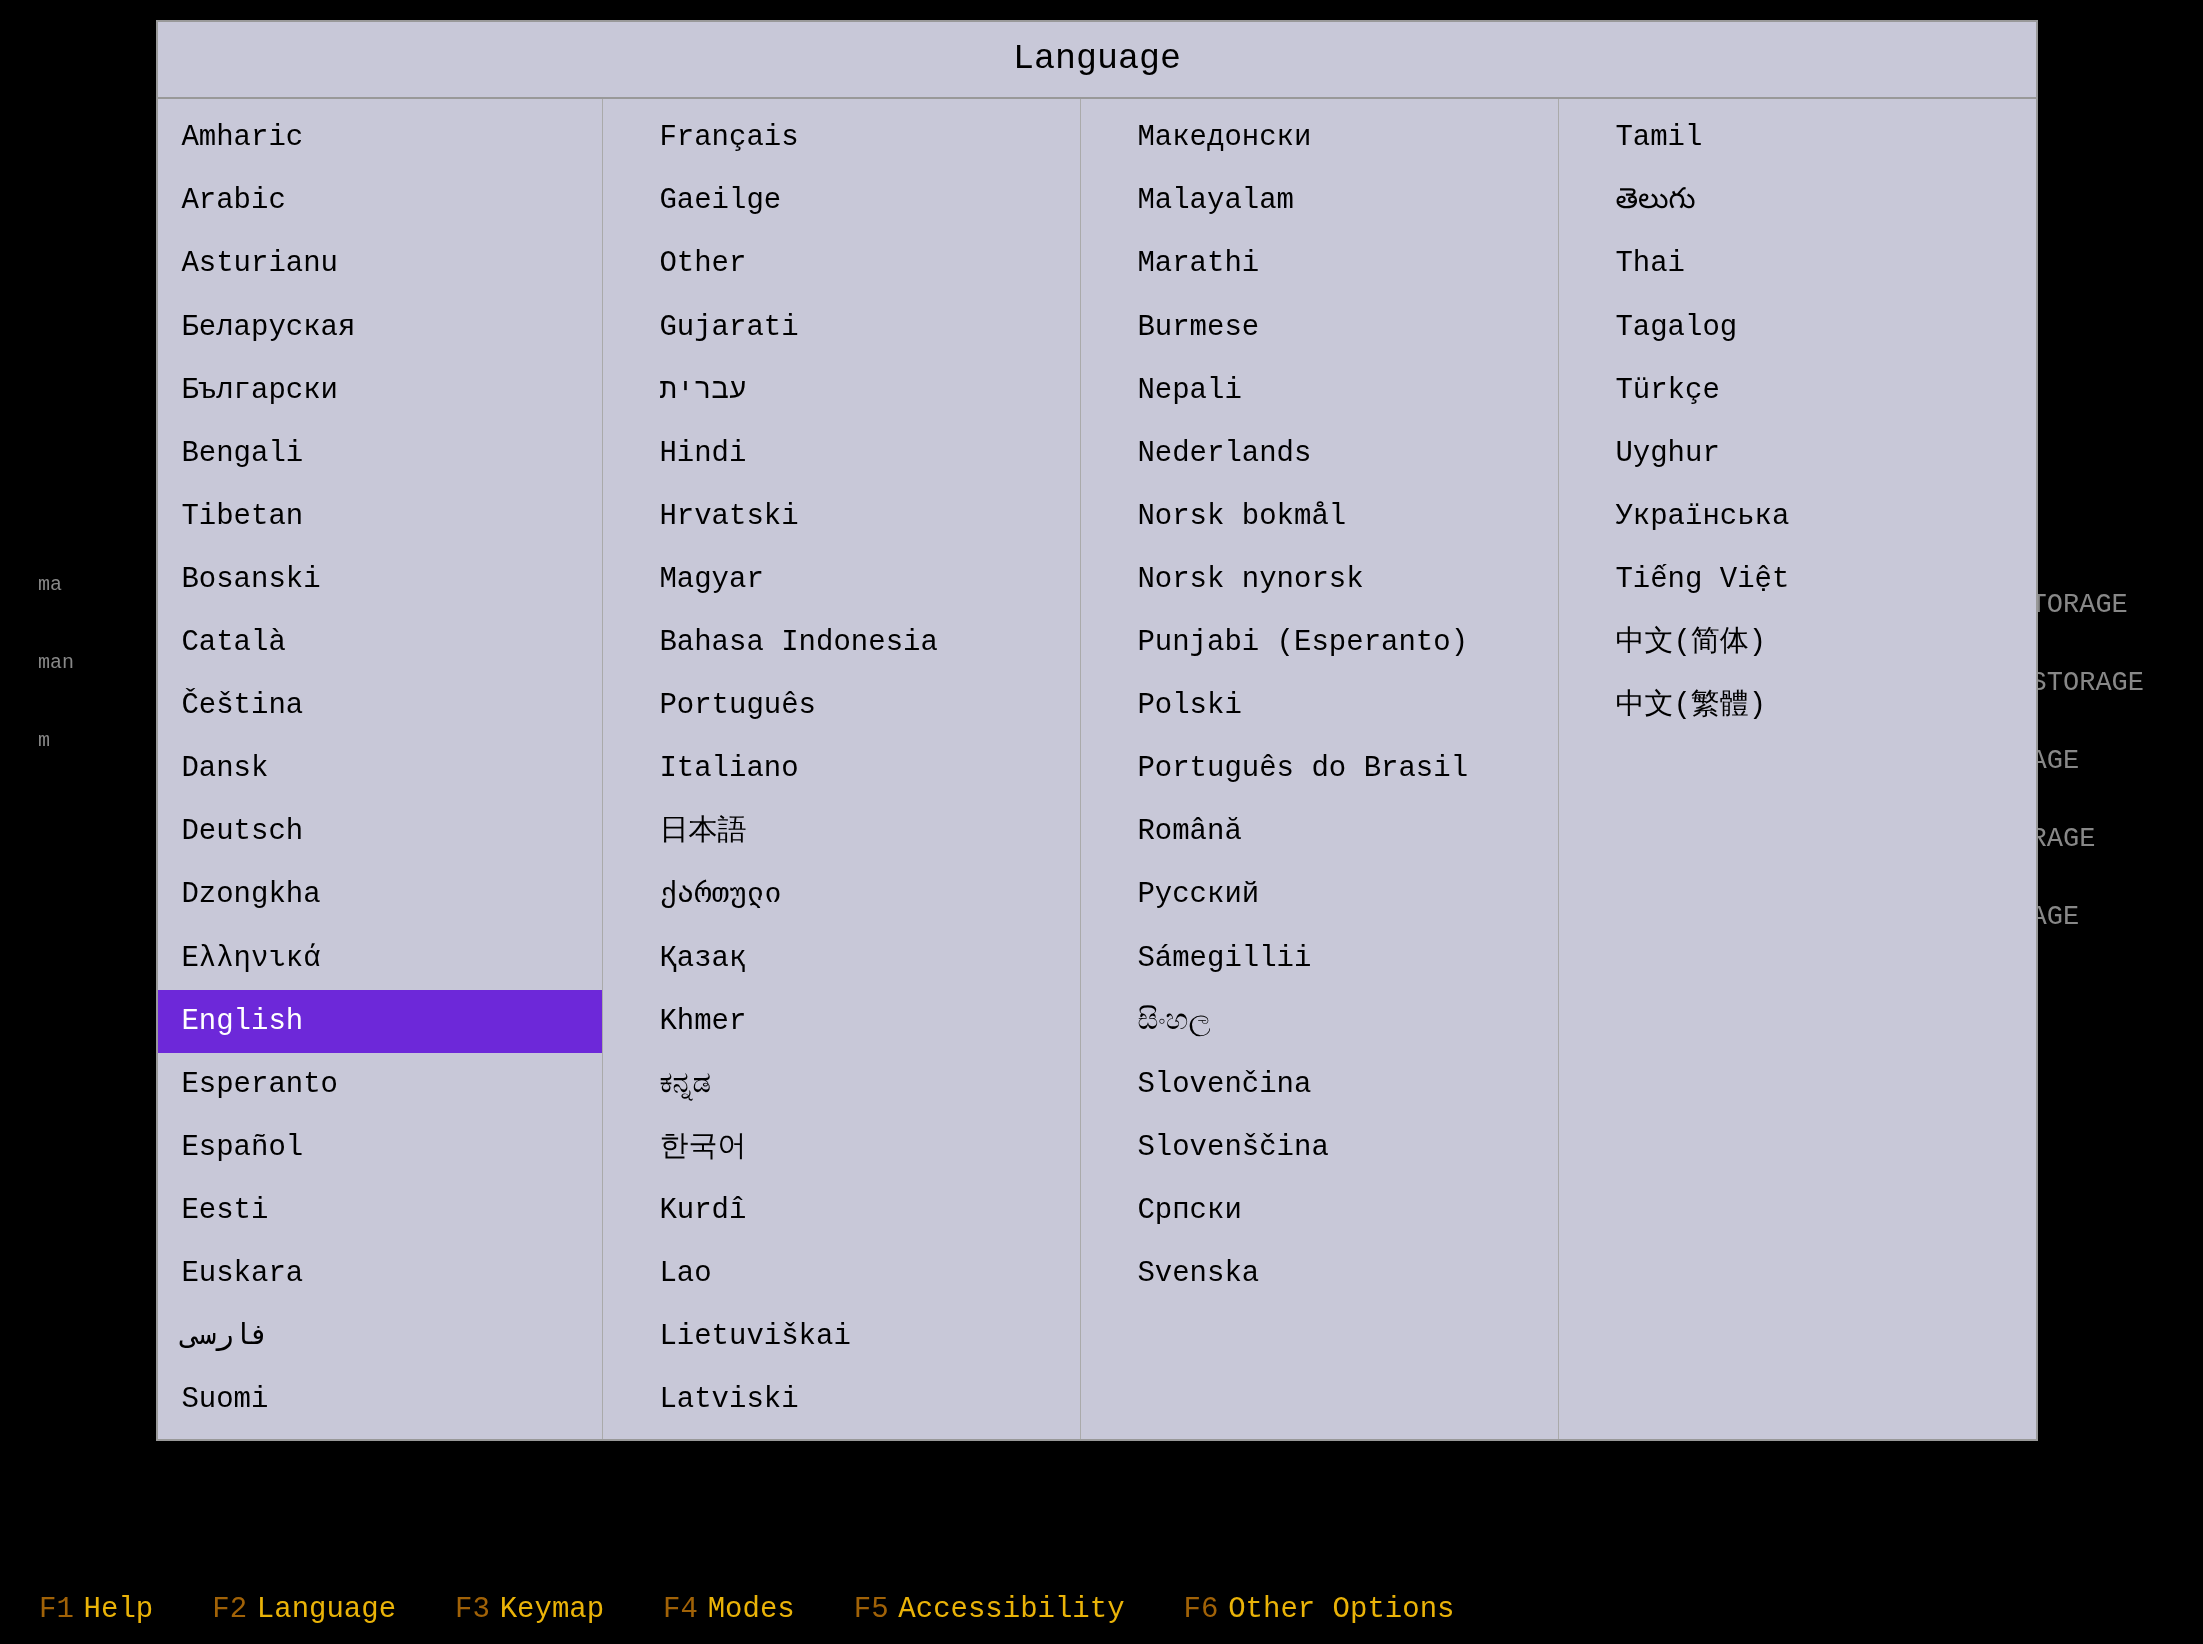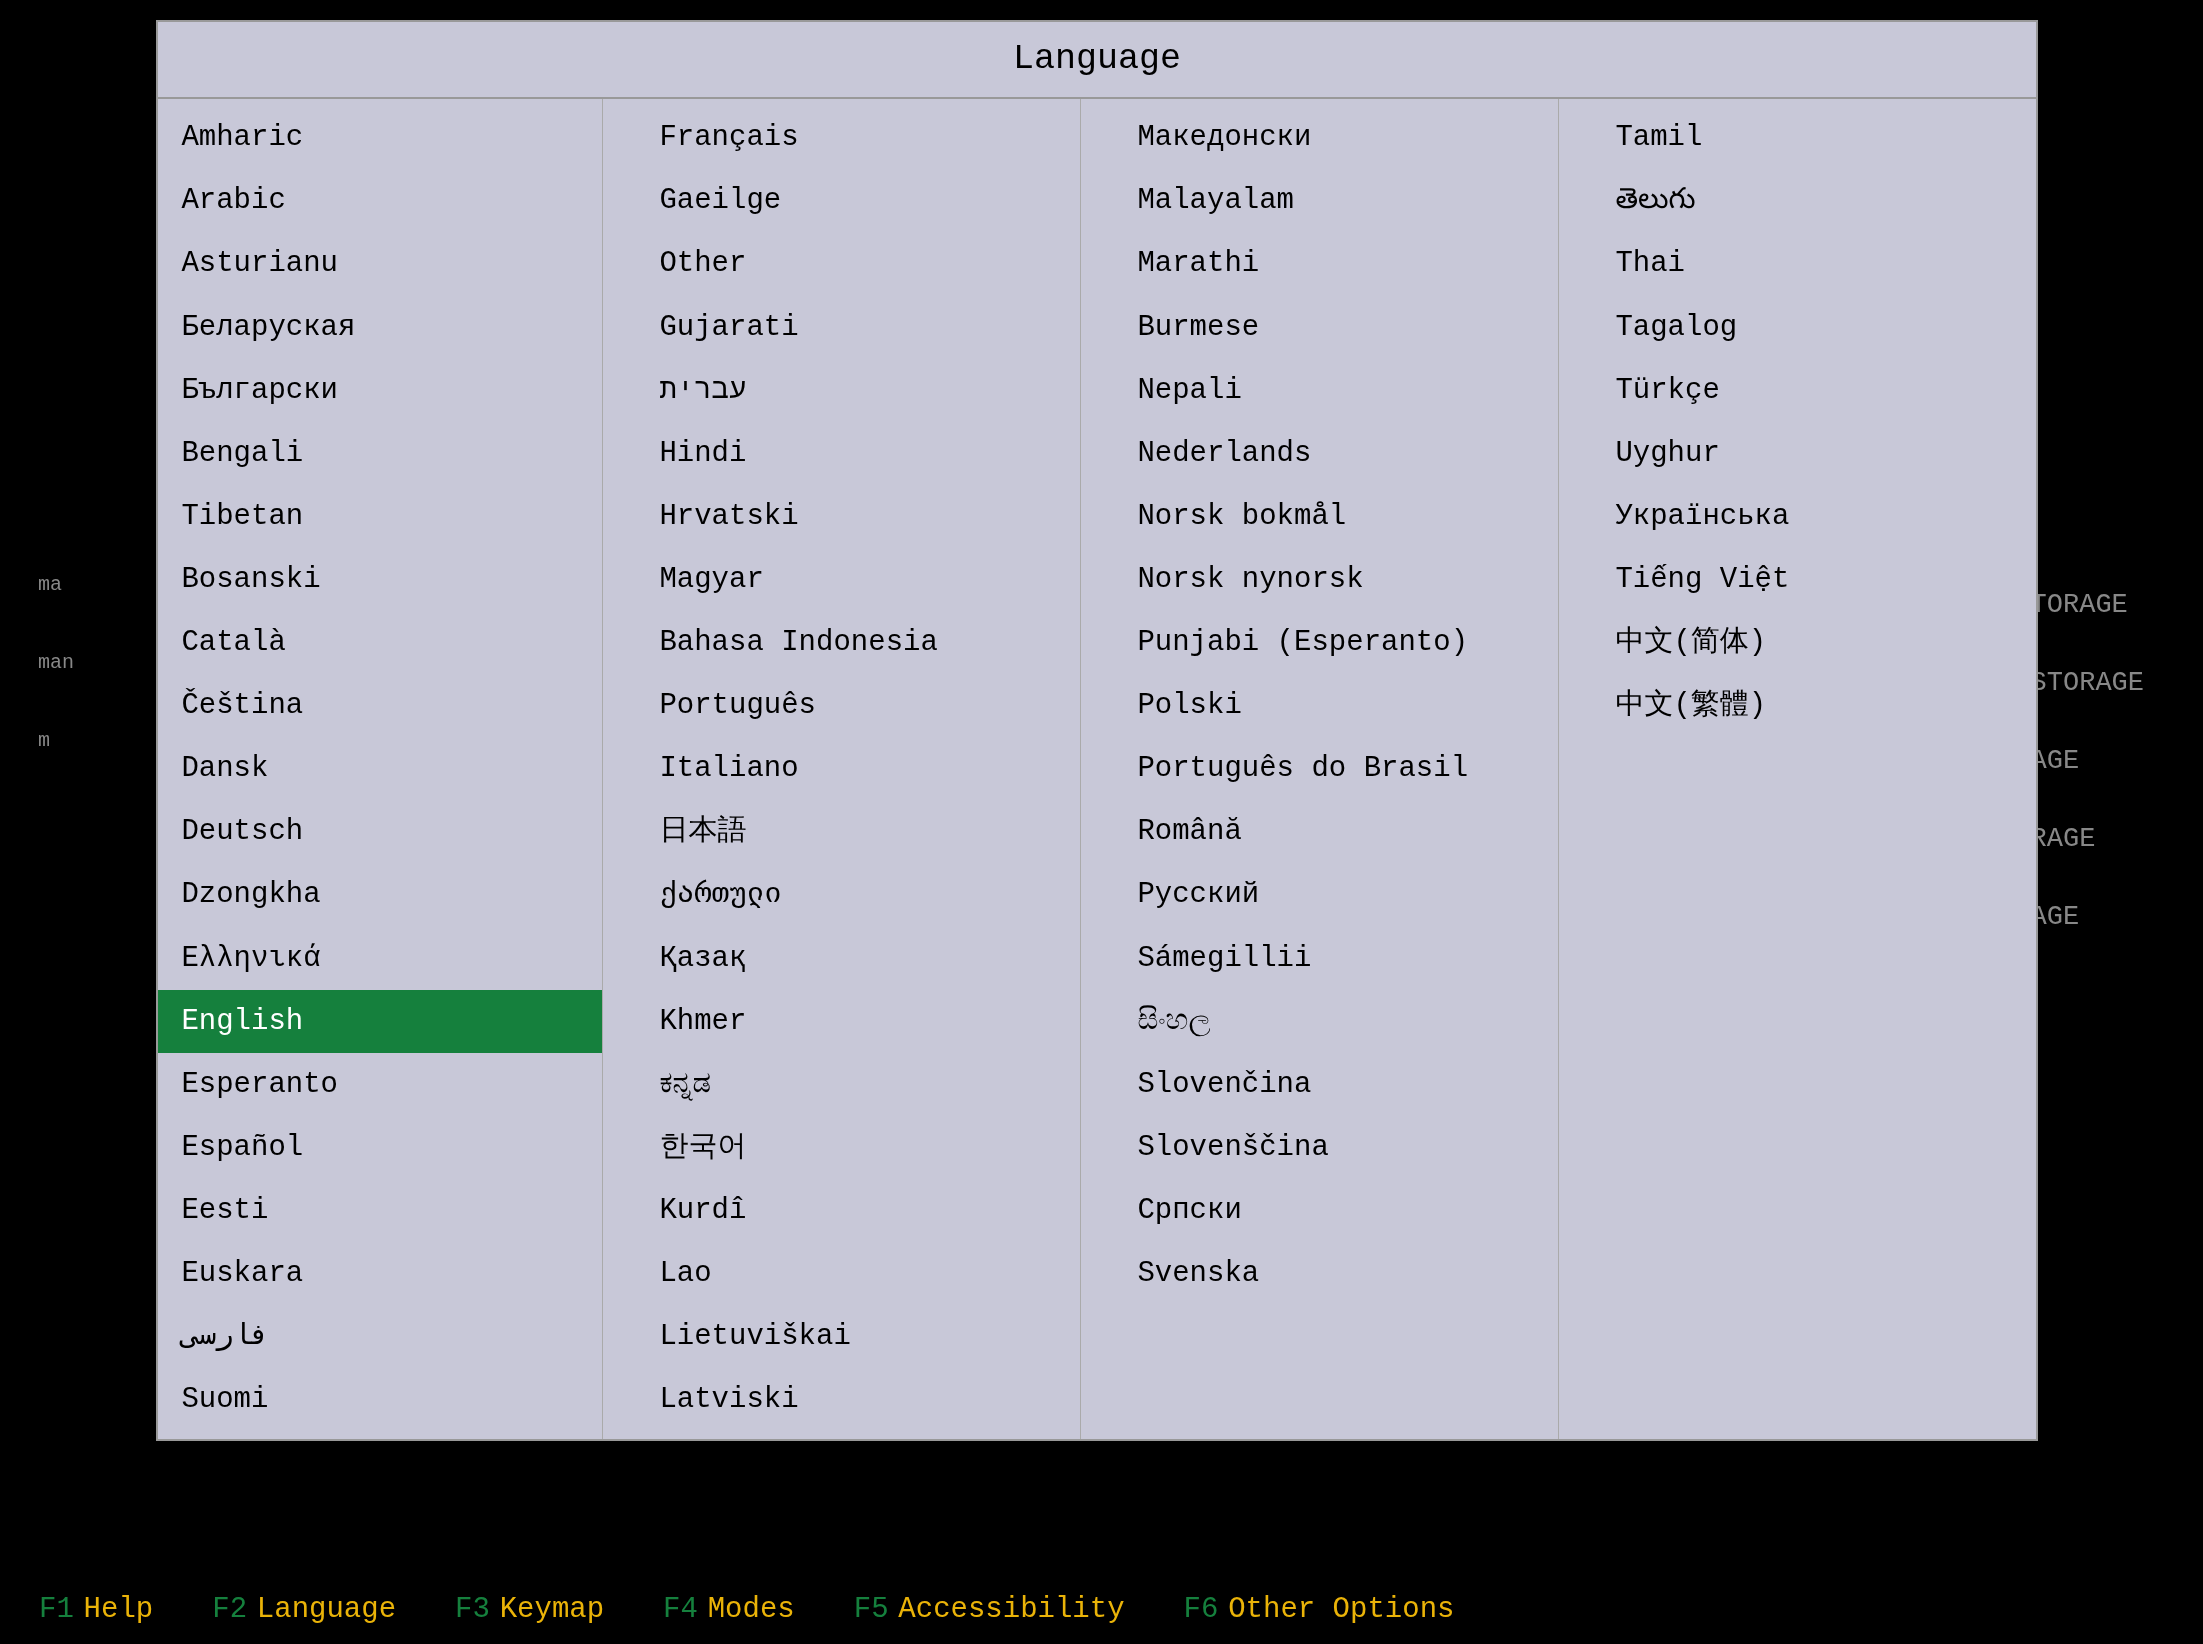--- a/index.html
+++ b/index.html
@@ -79,21 +79,21 @@
       padding: 9.8px 23.4px;
       font-size: 29px;
       font-family: 'Courier New', Courier, monospace;
       color: #000;
       cursor: pointer;
       white-space: nowrap;
       line-height: 1.5;
     }
 
     .lang-item.selected {
-      background: #15803d;
+      background: #6d28d9;
       color: #fff;
     }
 
     
     .bottom-bar {
       position: absolute;
       bottom: 0;
       left: 0;
       width: 100%;
       background: #000;
@@ -103,21 +103,21 @@
       align-items: center;
     }
 
     .fn-item {
       display: flex;
       gap: 9.8px;
       align-items: center;
     }
 
     .fn-key {
-      color: #15803d;
+      color: #a16207;
       font-size: 29px;
       font-family: 'Courier New', Courier, monospace;
     }
 
     .fn-label {
       color: #eab308;
       font-size: 29px;
       font-family: 'Courier New', Courier, monospace;
     }
   </style>

